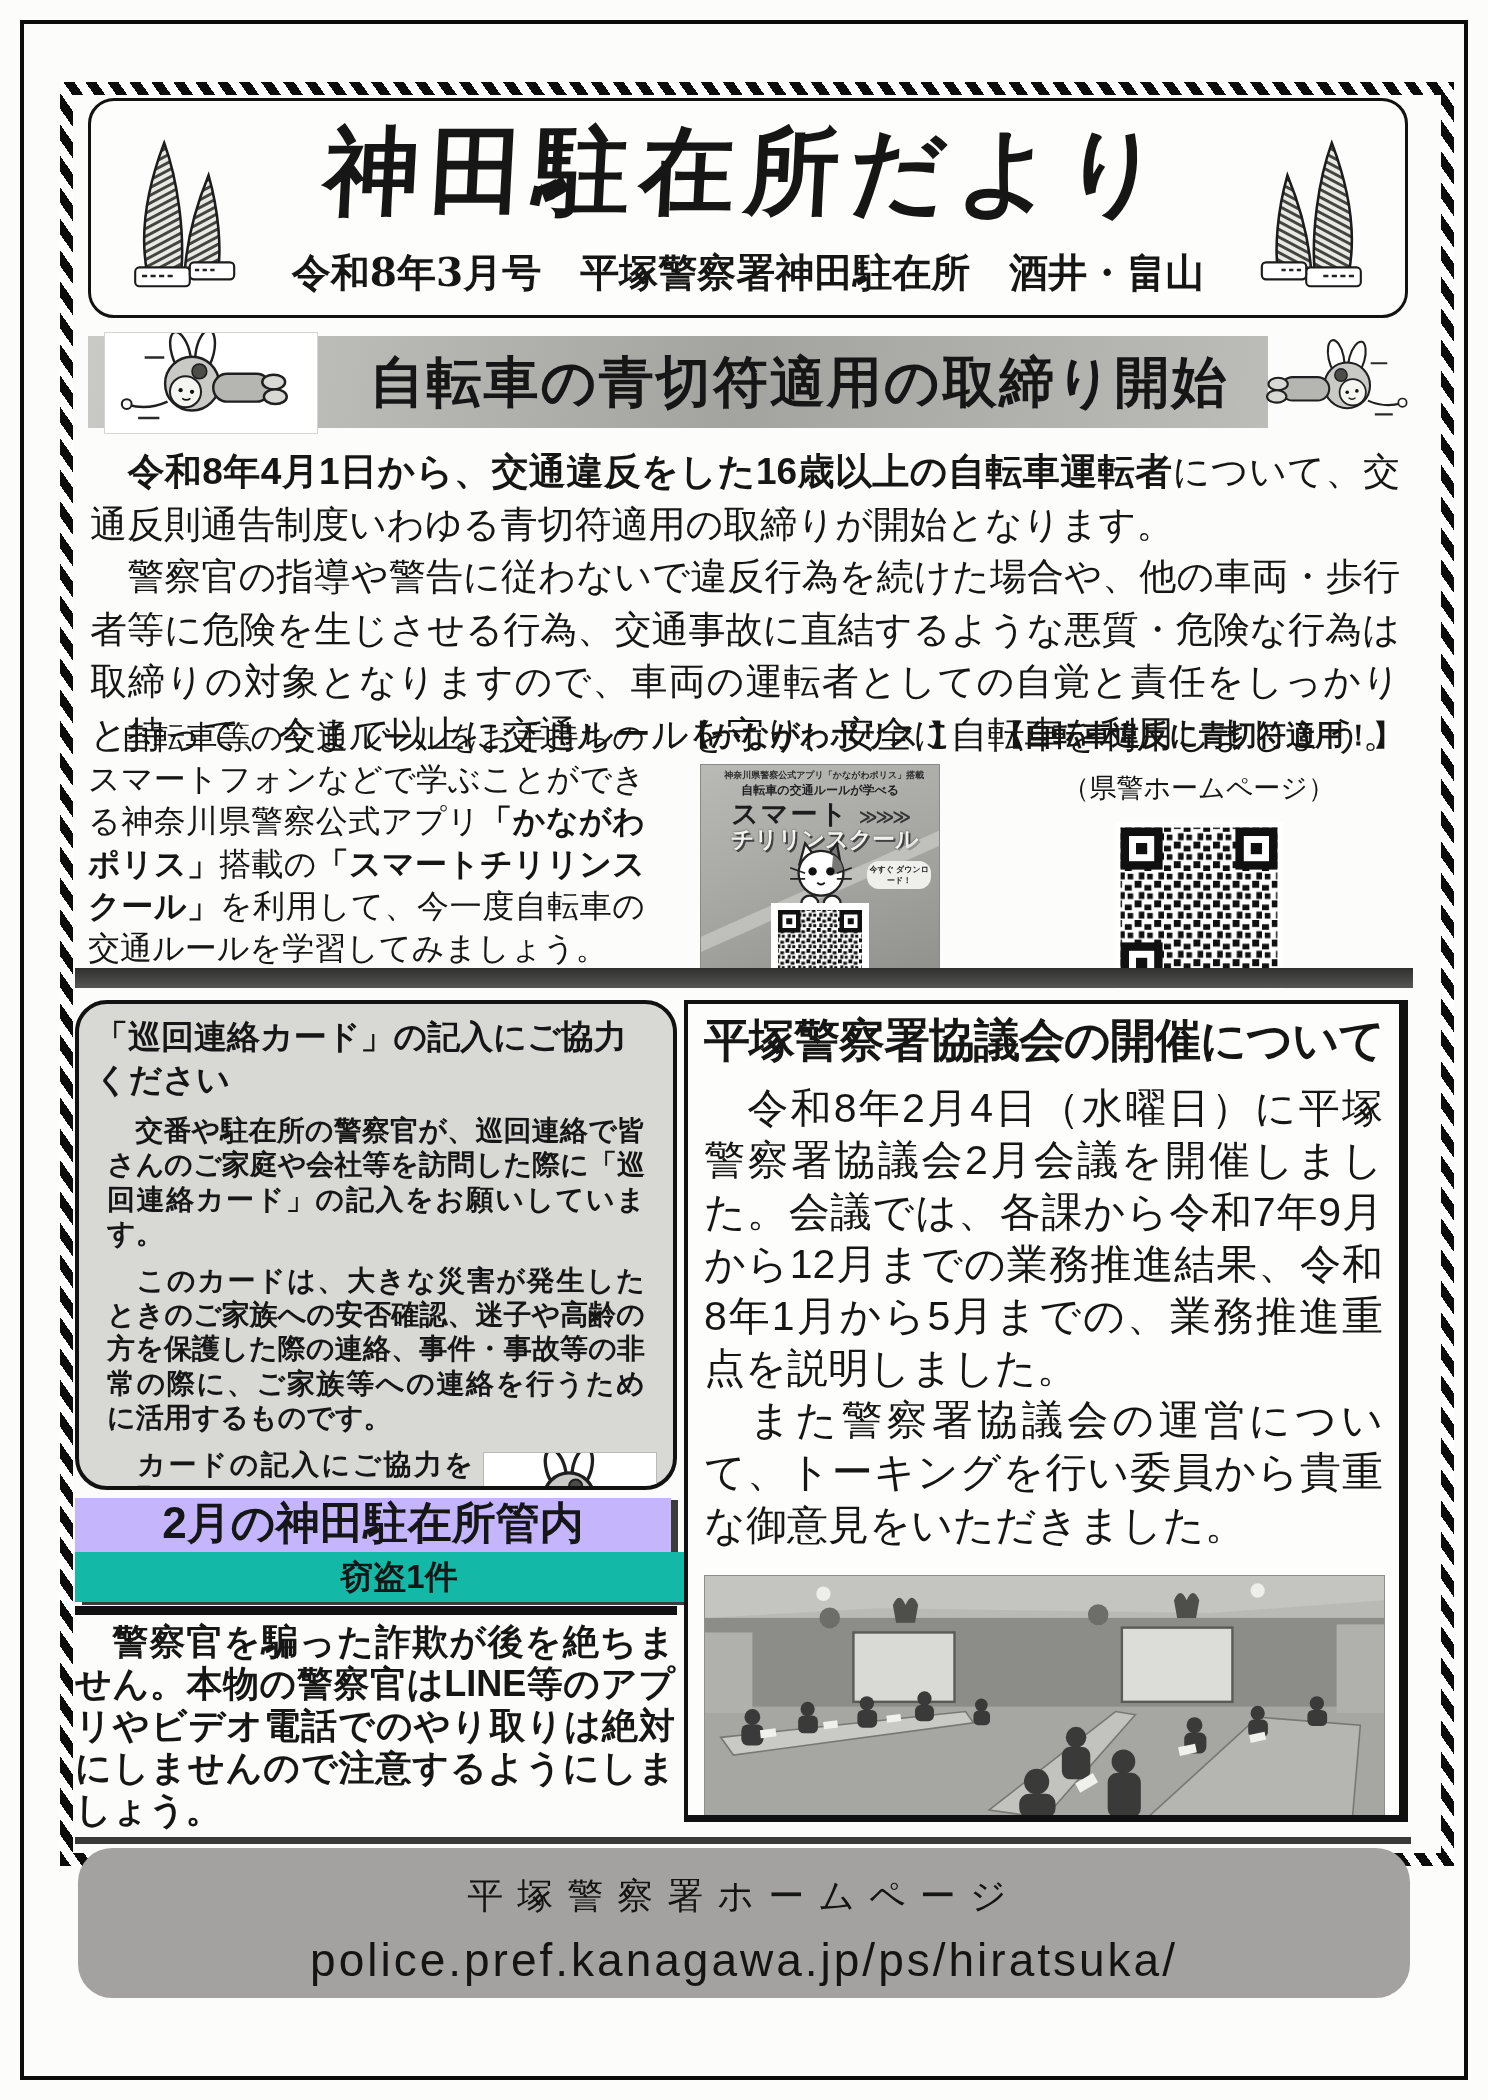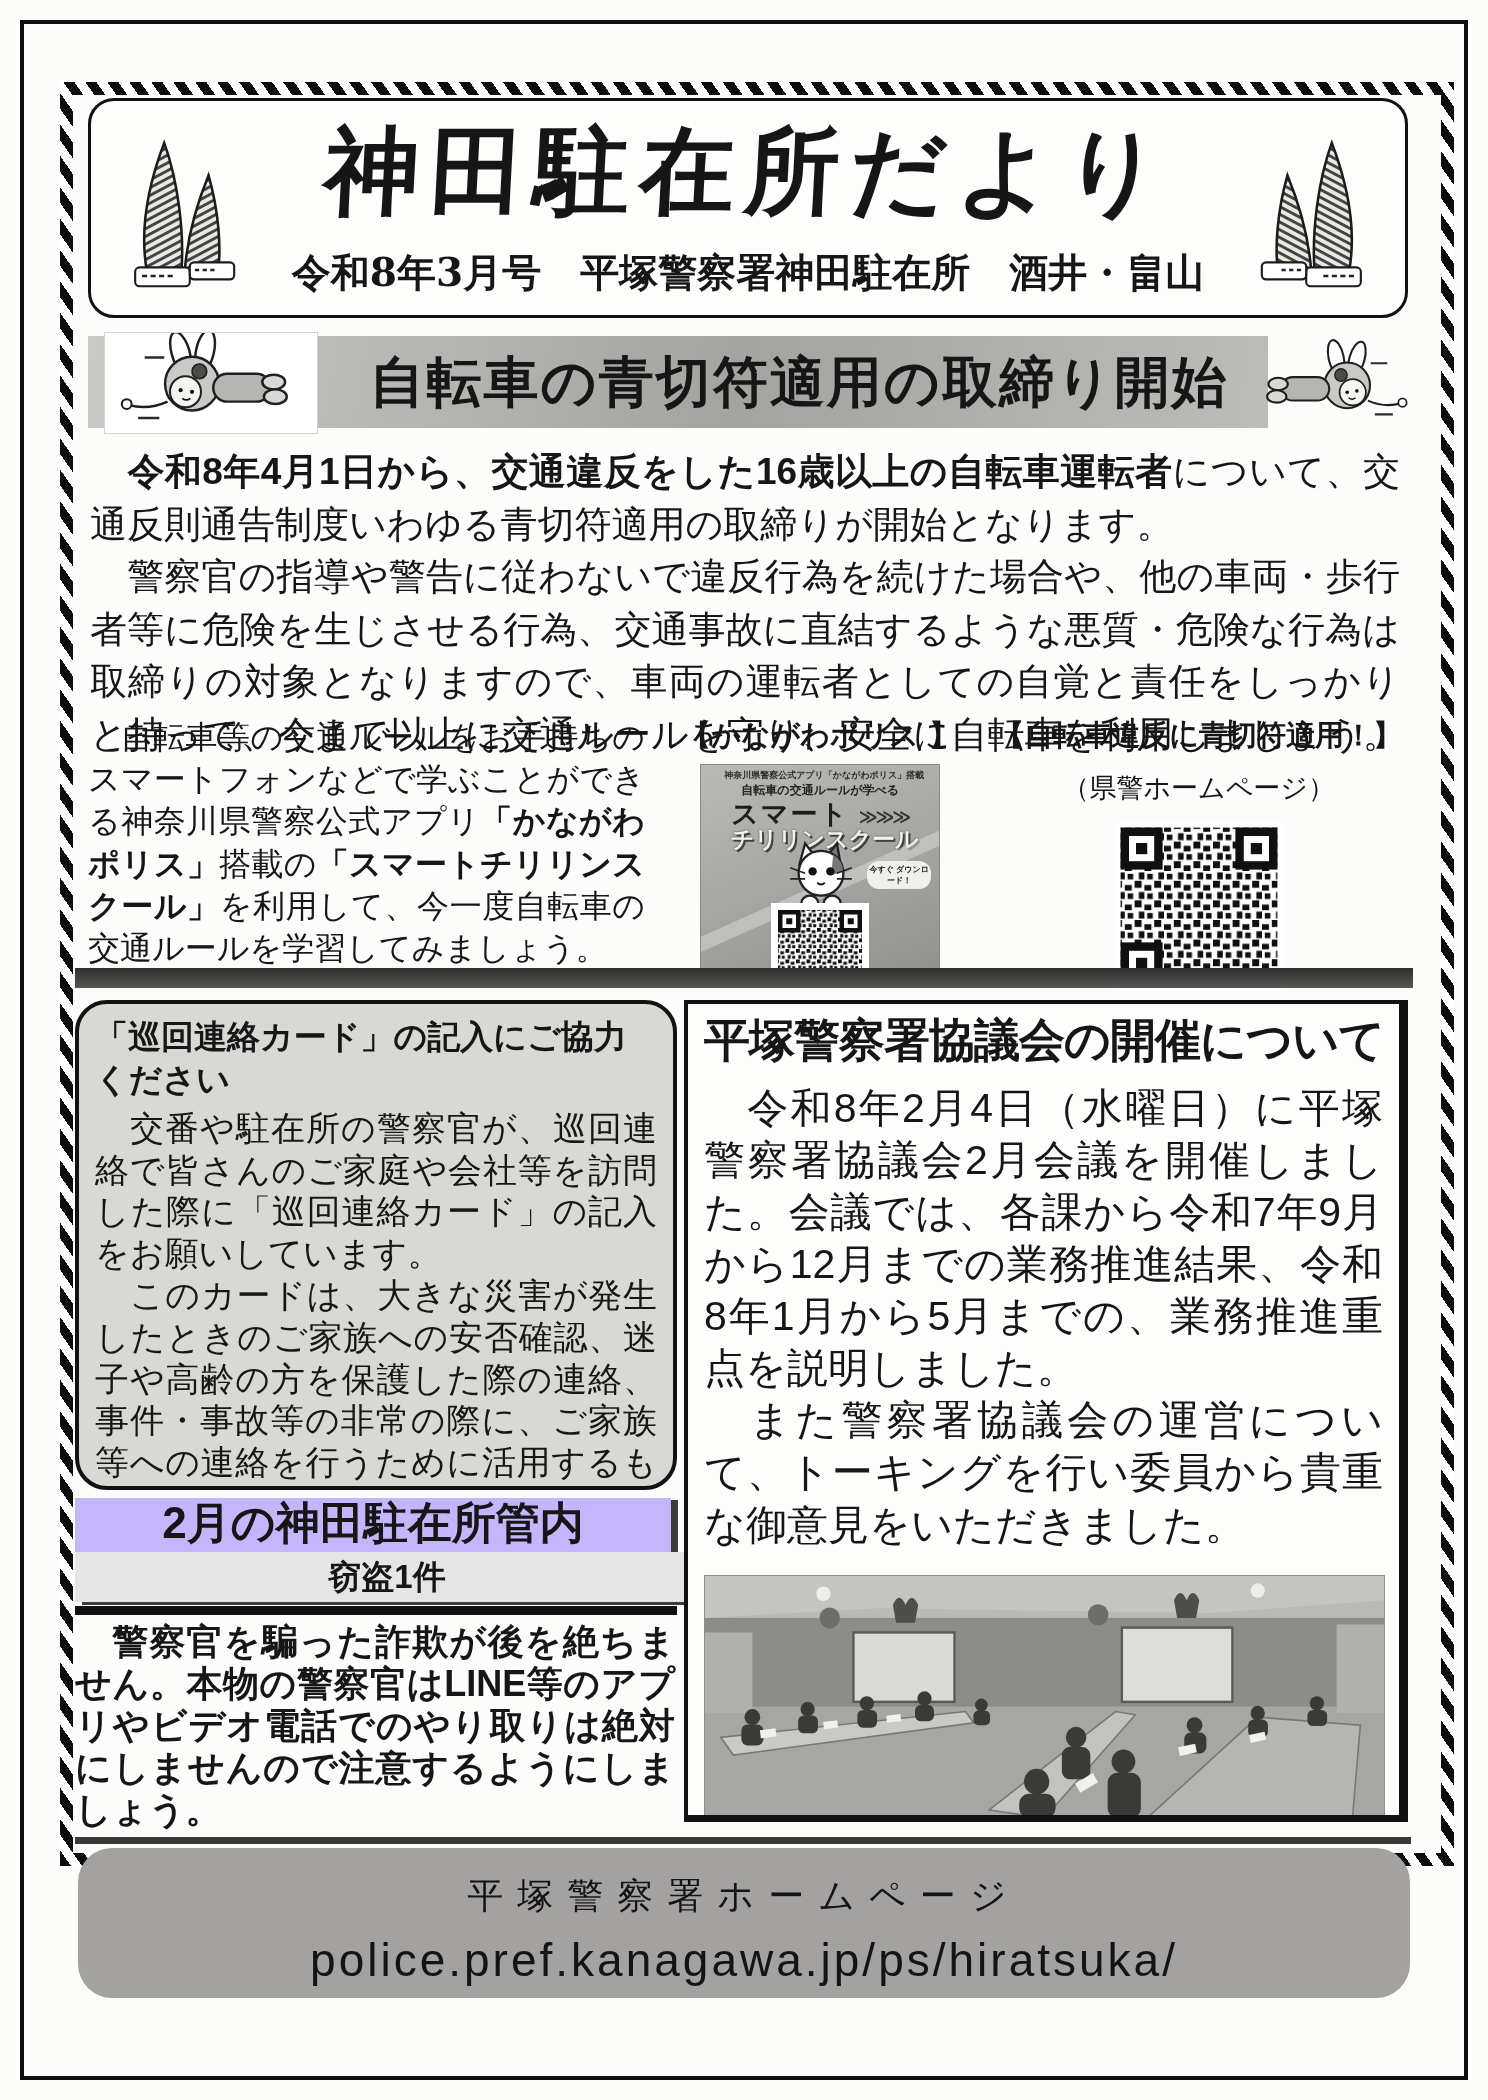--- a/index.html
+++ b/index.html
@@ -52,26 +52,26 @@
   .flyer-cat{position:absolute;left:78px;top:74px;width:84px;height:76px;}
   .flyer-qr{position:absolute;left:70px;top:138px;width:98px;height:98px;background:#fff;padding:4px;box-sizing:border-box;}
   .qr{display:block;width:100%;height:100%;}
   .qr-big{width:168px;height:168px;margin:16px auto 0;}
   
   .sep-bar{left:75px;top:968px;width:1338px;height:20px;background:linear-gradient(180deg,#2f2f2e,#565654);}
   
   .card-box{left:75px;top:1000px;width:602px;height:490px;box-sizing:border-box;
     background:#d8d8d4;border:4px solid #121212;border-radius:32px;padding:12px 16px;overflow:hidden;}
   .card-title{font-size:33px;line-height:1.3;font-weight:900;margin:0 0 6px 0;}
-  p.card-p{margin:0;font-size:34px;line-height:1.23;font-weight:400;text-align:justify;}
+  p.card-p{margin:12px;font-size:28px;line-height:1.23;font-weight:700;text-align:justify;}
   .surf-box{float:right;width:172px;height:128px;background:#ffffff;border:1px solid #b9b9b6;margin:4px 0 0 10px;}
   .stats-bar1{left:75px;top:1498px;width:596px;height:56px;background:#c4b5fd;box-shadow:7px 2px 0 #3c3c3a;
     text-align:center;line-height:50px;font-size:44px;font-weight:900;}
-  .stats-bar2{left:75px;top:1552px;width:624px;height:50px;background:#e5e5e5;box-shadow:7px 3px 0 #3c3c3a;
-    text-align:center;line-height:50px;font-size:33px;font-weight:600;}
+  .stats-bar2{left:75px;top:1552px;width:624px;height:50px;background:#14b8a6;box-shadow:7px 3px 0 #3c3c3a;
+    text-align:center;line-height:50px;font-size:33px;font-weight:600;padding-left:12px;}
   .stats-rule{left:75px;top:1606px;width:602px;height:9px;background:#101010;}
   .scam-box{left:75px;top:1621px;width:600px;font-size:36px;line-height:42px;font-weight:900;text-align:justify;}
   
   .council-box{left:684px;top:1000px;width:724px;height:822px;box-sizing:border-box;background:#fdfdfb;
     border:4px solid #111;border-right-width:9px;border-bottom-width:7px;padding:4px 16px;overflow:hidden;}
   .council-title{font-size:46px;font-weight:900;letter-spacing:-1px;margin:2px 0 10px 0;white-space:nowrap;}
   p.council-p{margin:0;font-size:41px;line-height:1.27;font-weight:500;text-align:justify;}
   .photo{width:100%;height:242px;margin-top:24px;border:1px solid #8e8e8b;display:block;}
   
   .footer-line{left:75px;top:1837px;width:1336px;height:7px;background:#3a3a38;}

